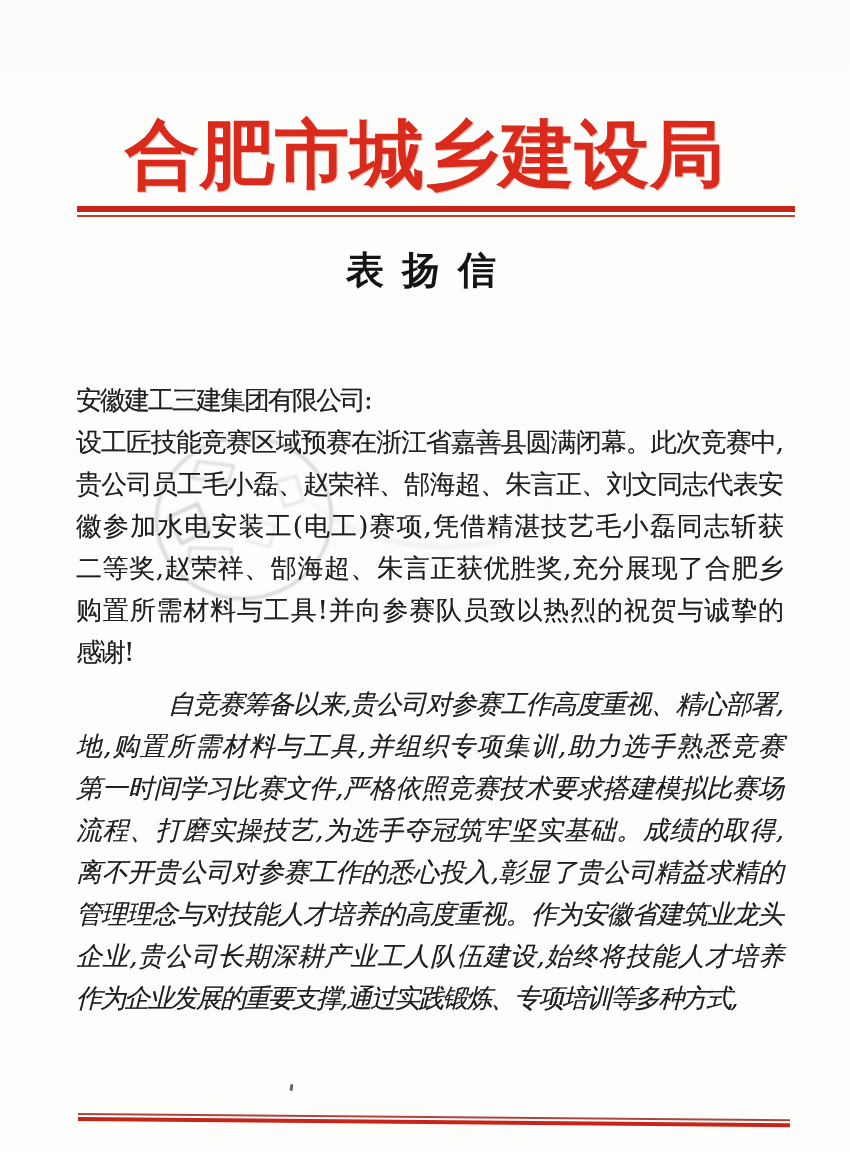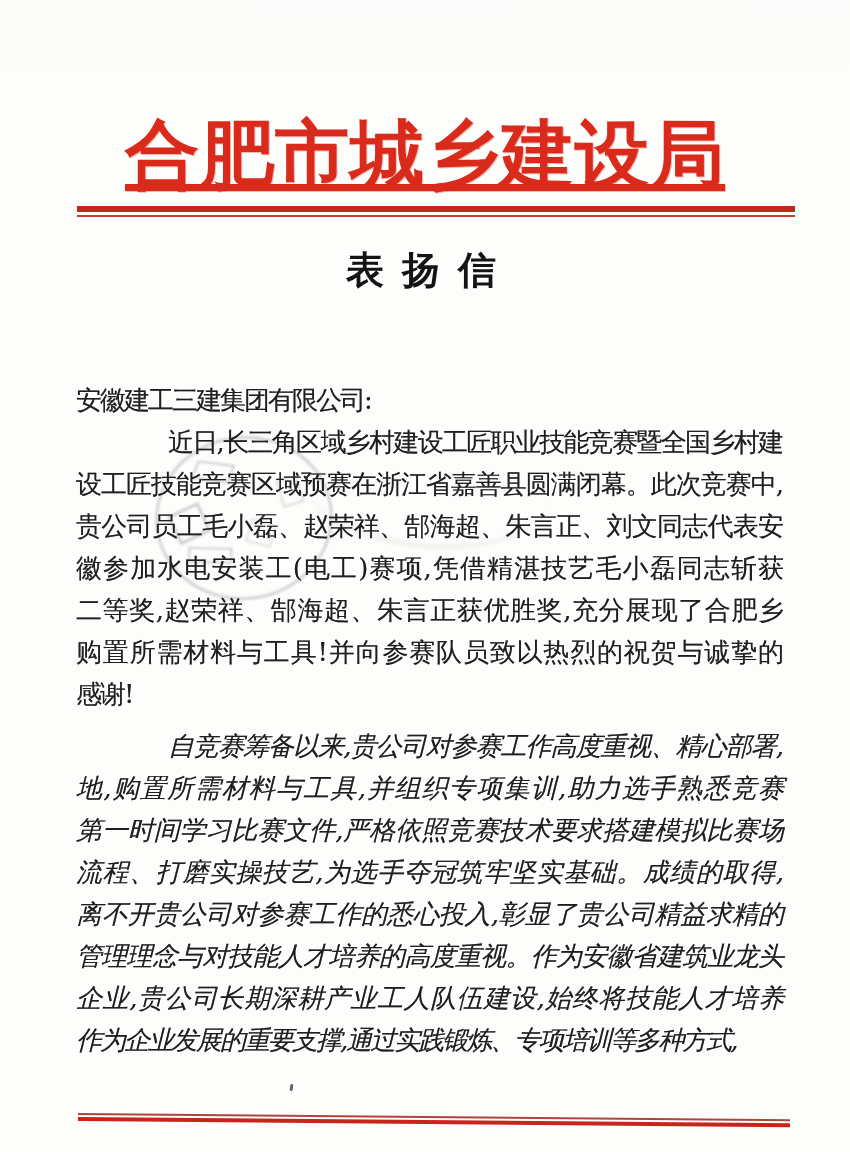--- a/index.html
+++ b/index.html
@@ -21,21 +21,20 @@
   }
   
   .agency{
     position:absolute;top:112px;left:0;width:100%;
     text-align:center;
     font-size:74px;line-height:84px;font-weight:bold;
     letter-spacing:1px;
     color:var(--header-red);
     text-shadow:1px 1px 0 rgba(224,60,40,0.35);
     white-space:nowrap;
-    text-decoration:underline;
   }
   .rule-top{position:absolute;top:206px;left:77px;width:718px;}
   .rule-top .bar-thick{height:6px;background:var(--rule-red);}
   .rule-top .bar-gap{height:3px;}
   .rule-top .bar-thin{height:2px;background:var(--rule-red);opacity:0.9;}
   
   .letter-title{
     position:absolute;top:248px;left:0;width:100%;
     text-align:center;
     font-size:38px;line-height:44px;font-weight:bold;
@@ -116,21 +115,20 @@
     <div class="mark m3"></div>
     <div class="mark m4"></div>
     <div class="mark m5"></div>
   </div>
   <div class="seal-arc"></div>
 
   <div class="body-text">
     <div class="line para-last">安徽建工三建集团有限公司:</div>
 
     <div class="para para-1">
-        <div class="line indent">近日,长三角区域乡村建设工匠职业技能竞赛暨全国乡村建</div>
         <div class="line">设工匠技能竞赛区域预赛在浙江省嘉善县圆满闭幕。此次竞赛中,</div>
         <div class="line">贵公司员工毛小磊、赵荣祥、郜海超、朱言正、刘文同志代表安</div>
         <div class="line">徽参加水电安装工(电工)赛项,凭借精湛技艺毛小磊同志斩获</div>
         <div class="line">二等奖,赵荣祥、郜海超、朱言正获优胜奖,充分展现了合肥乡</div>
         <div class="line">购置所需材料与工具!并向参赛队员致以热烈的祝贺与诚挚的</div>
         <div class="line para-last">感谢!</div>
       </div>
 
     <div class="para para-2">
         <div class="line indent">自竞赛筹备以来,贵公司对参赛工作高度重视、精心部署,</div>

